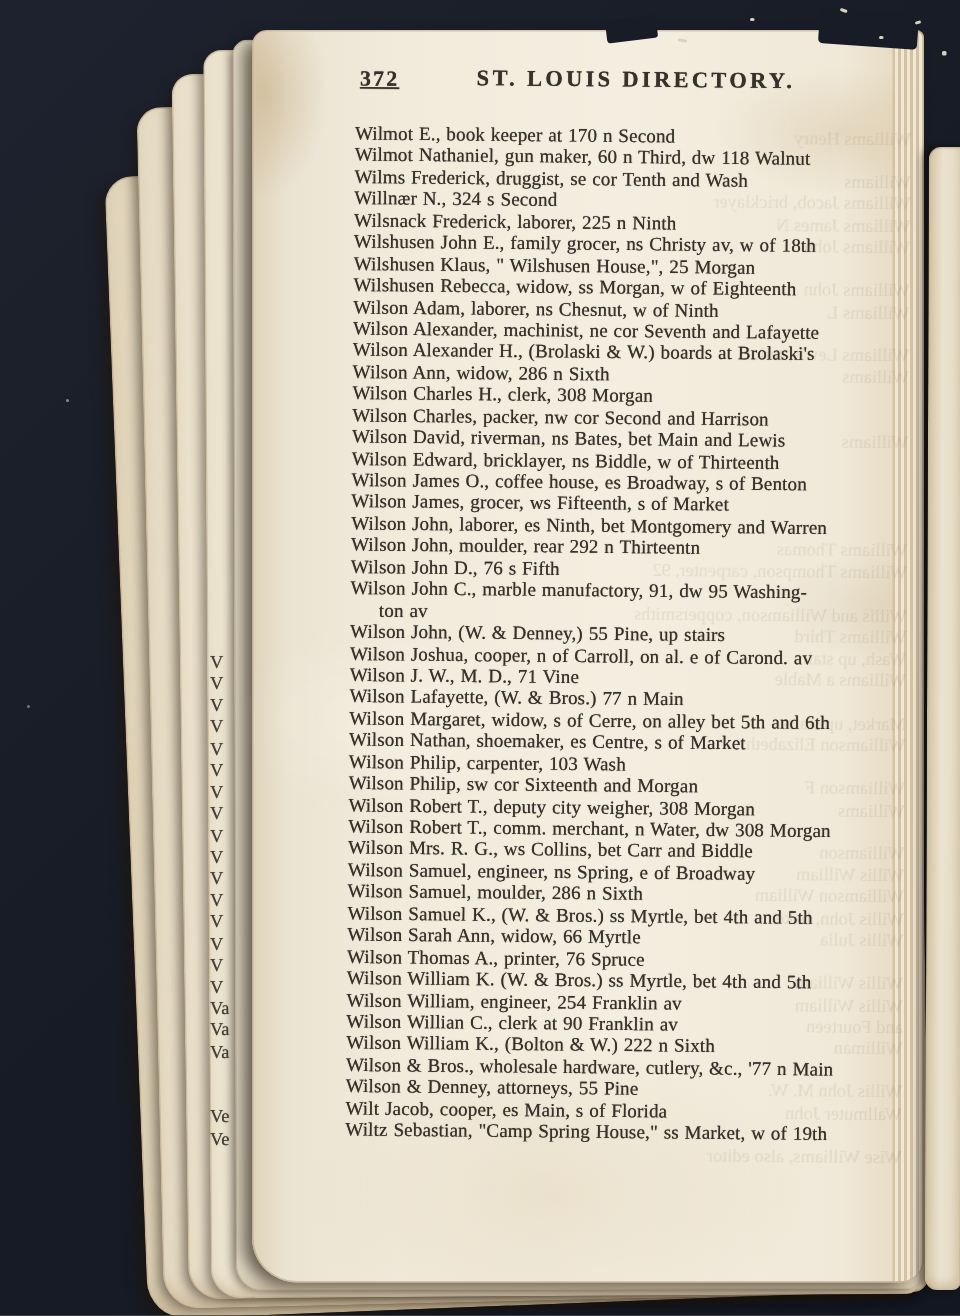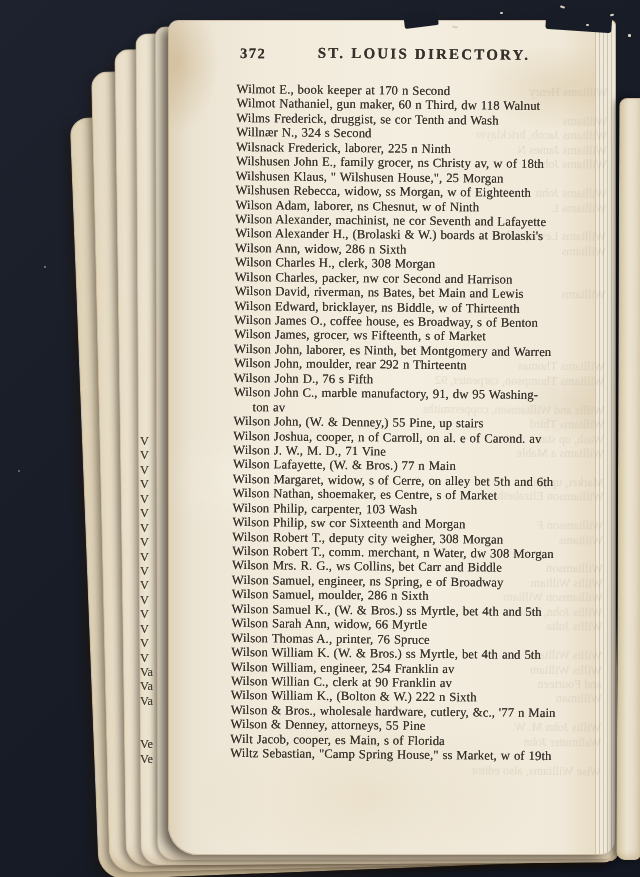--- a/index.html
+++ b/index.html
@@ -36,21 +36,21 @@
       transform:rotate(.2deg);box-shadow:-4px 0 6px rgba(12,8,2,.55),inset -2px -3px 6px rgba(168,138,92,.35);}
   .notch{position:absolute;background:#181c26;}
   #n1{left:404px;top:12px;width:34px;height:15px;border-radius:2px;transform:rotate(-7deg);}
   #n2{left:546px;top:8px;width:66px;height:23px;border-radius:3px;transform:rotate(4deg);}
   .speck{position:absolute;background:#d7d1c1;border-radius:1px;}
   
   #textGroup{position:absolute;left:168px;top:20px;width:446px;height:833px;
       transform:rotate(.55deg);transform-origin:70px 30px;color:#36322b;}
   .header-row{position:absolute;left:70px;top:24px;width:372px;height:20px;}
   .pagenum{position:absolute;left:2px;top:1px;font-size:14.5px;font-weight:bold;letter-spacing:1.5px;
-      text-shadow:0 0 .5px rgba(54,48,40,.9);}
+      text-shadow:0 0 .5px rgba(54,48,40,.9);text-decoration:underline;}
   .title{text-align:center;font-size:15px;font-weight:bold;letter-spacing:2.2px;
       text-shadow:0 0 .5px rgba(54,48,40,.9);}
   .ghosts{position:absolute;left:175px;top:62px;width:265px;font-size:12.3px;line-height:14.45px;
       opacity:.12;color:#6e6148;transform:scaleX(-1);filter:blur(.5px);white-space:nowrap;}
   .ghost{height:14.45px;overflow:visible;}
   .entries{position:absolute;left:69px;top:62px;width:375px;font-size:12.7px;line-height:14.45px;
       letter-spacing:.1px;word-spacing:.6px;white-space:nowrap;
       text-shadow:0 0 .5px rgba(54,48,40,.85);}
   .entry{height:14.45px;}
   .entry.cont{padding-left:19px;}

